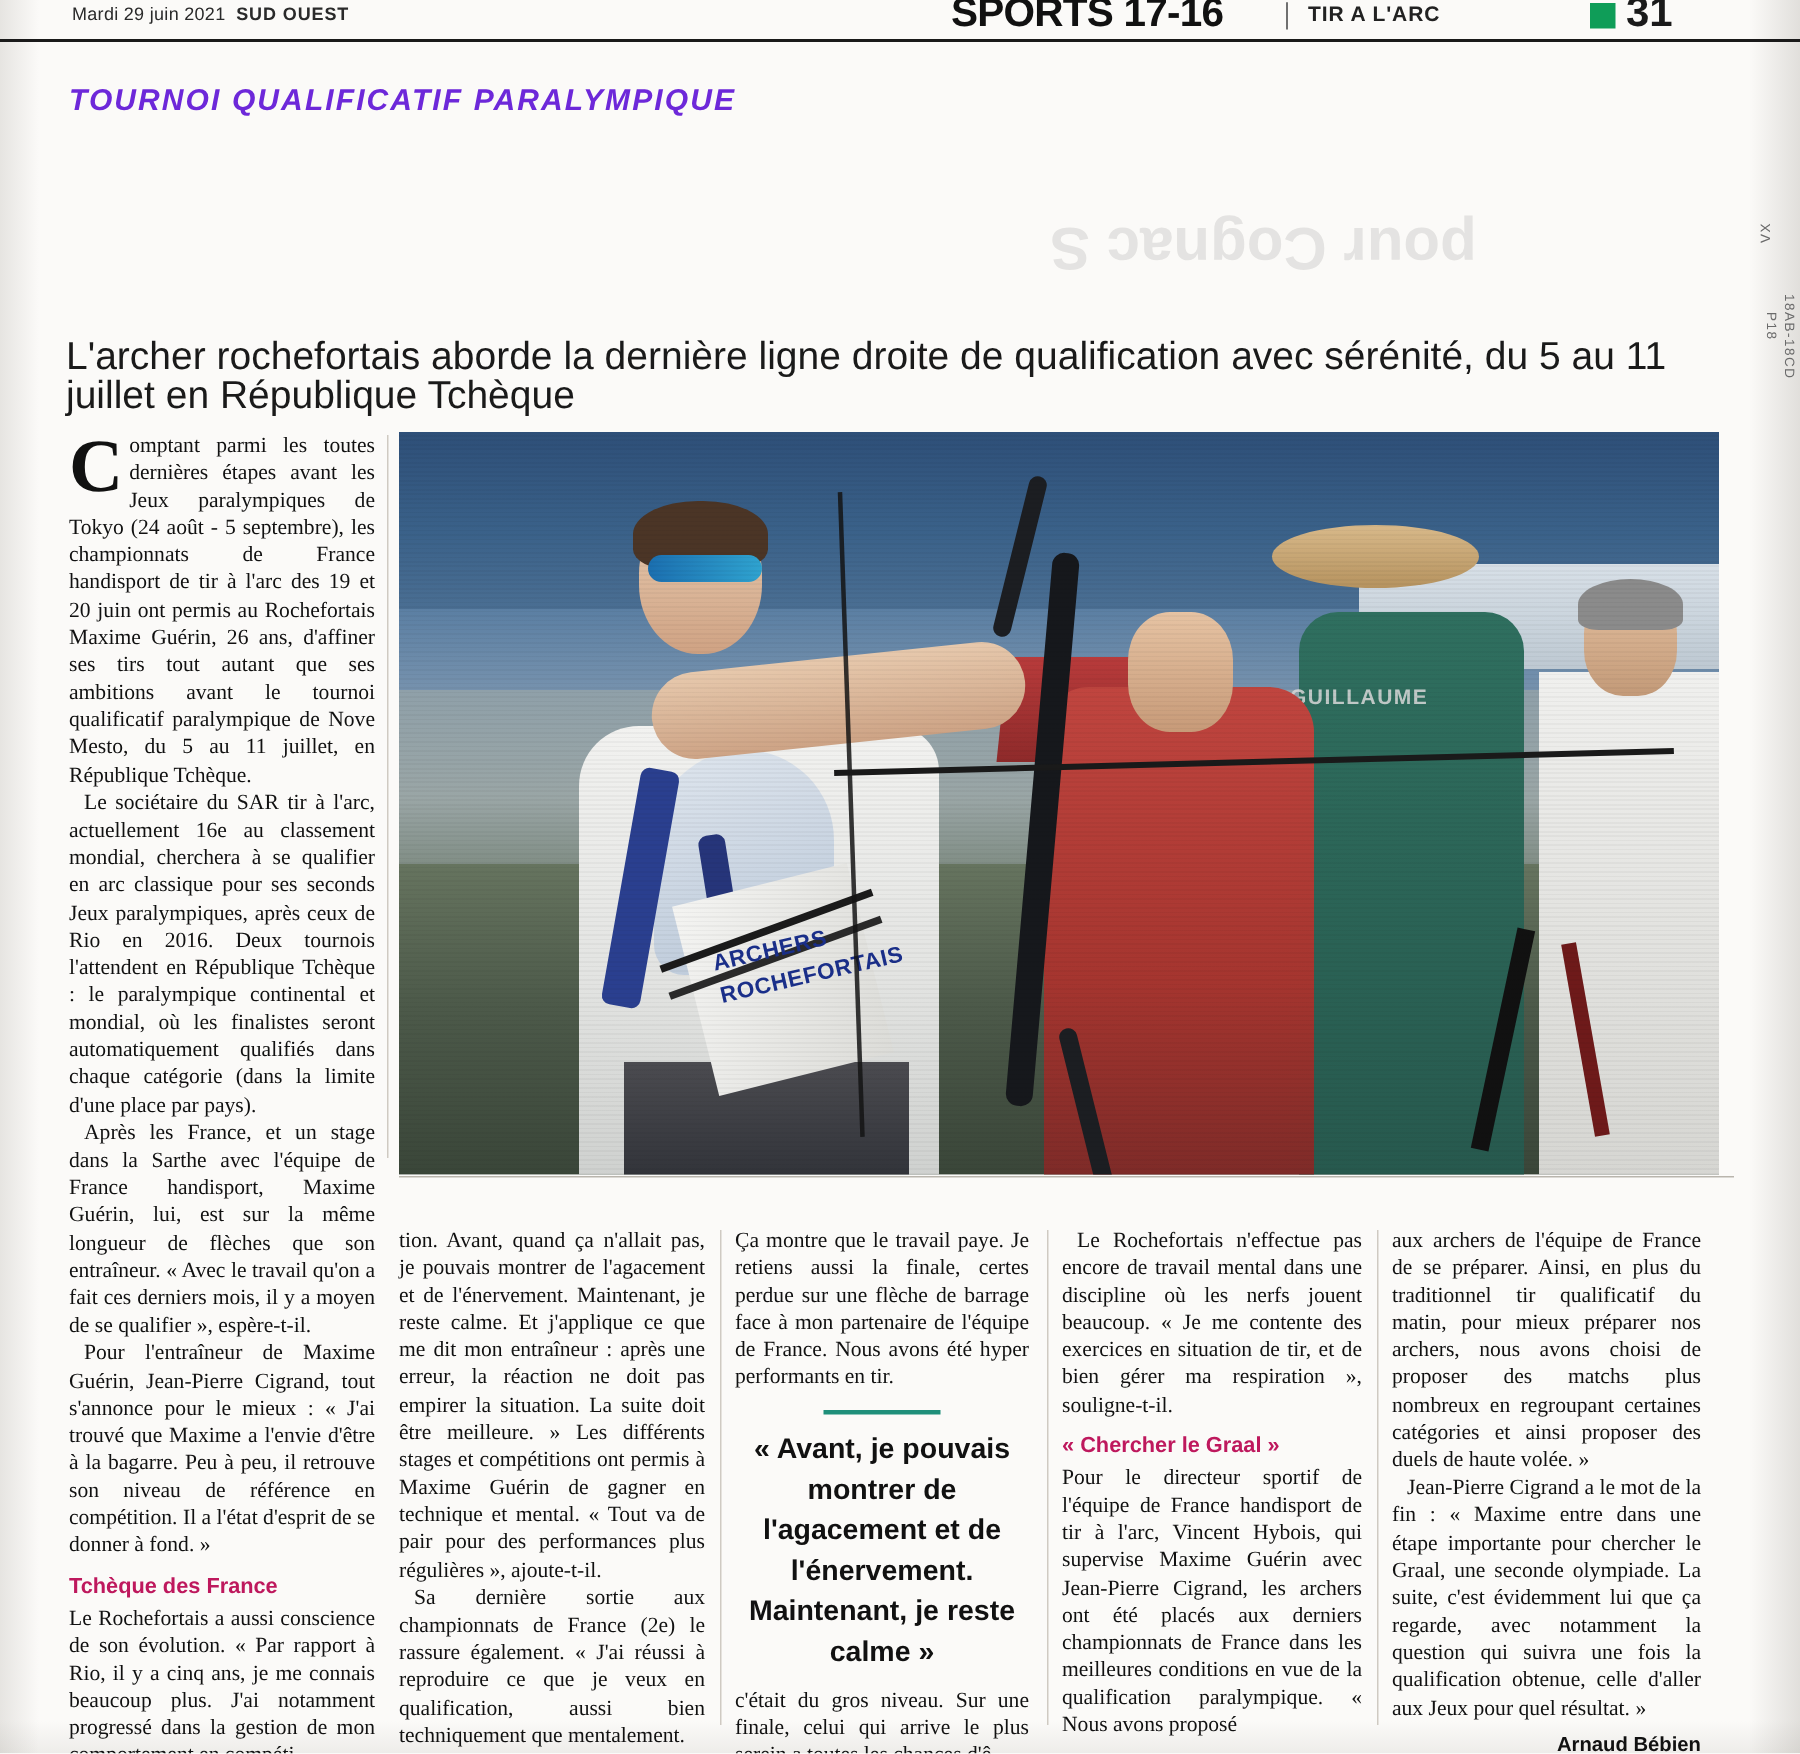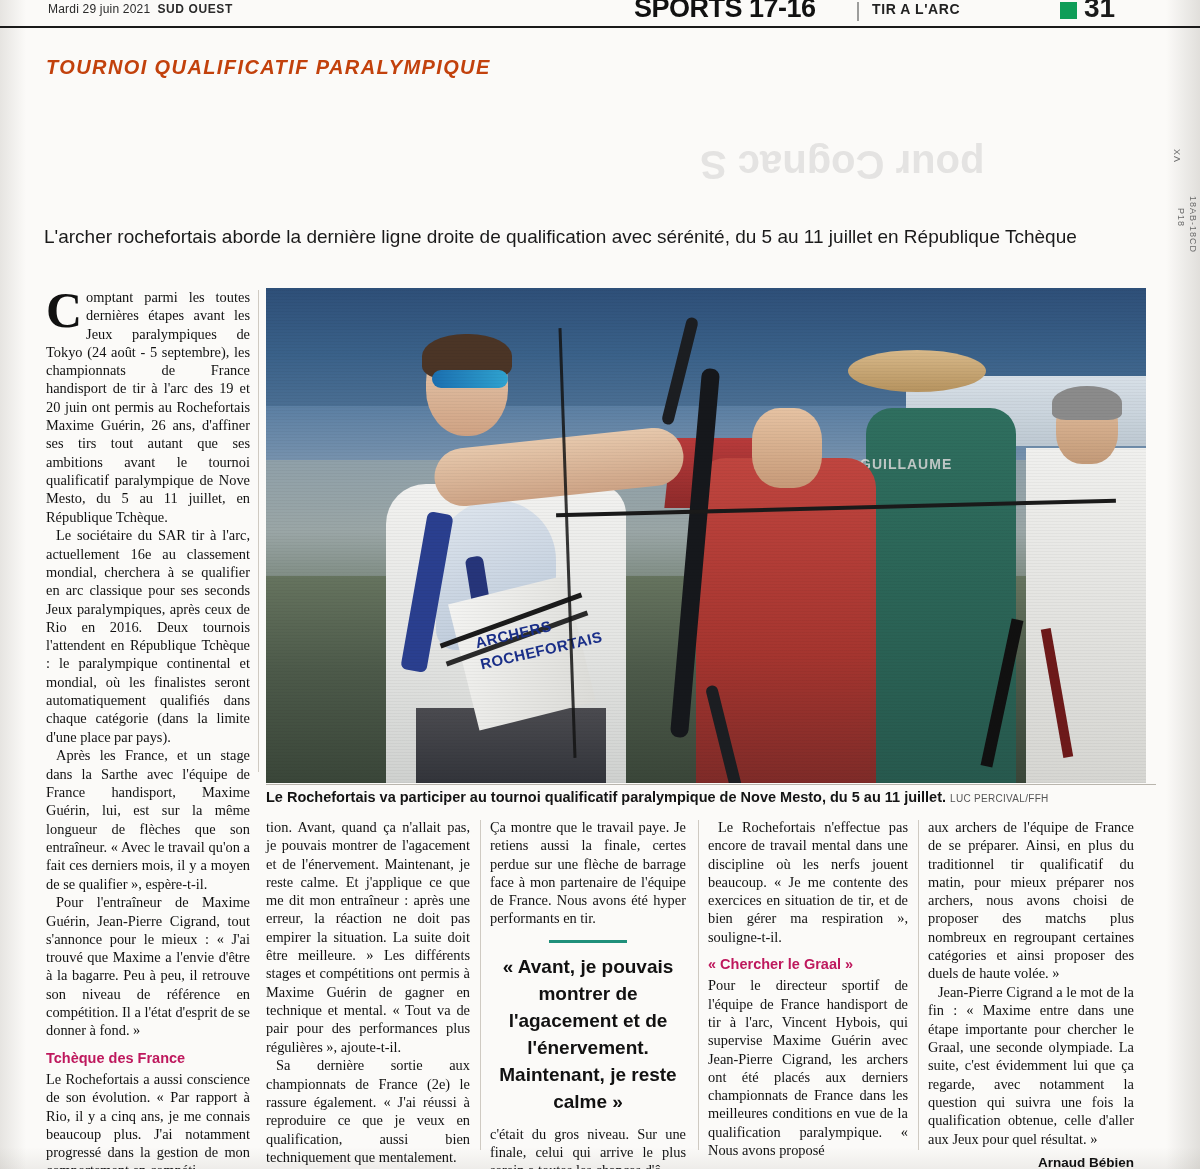--- a/index.html
+++ b/index.html
@@ -132,41 +132,41 @@
   
   .kicker {
     position: absolute;
     left: 46px;
     top: 56px;
     font-family: "Liberation Sans", sans-serif;
     font-size: 20px;
     font-weight: 700;
     font-style: italic;
     letter-spacing: 1.4px;
-    color: #c2410c;
+    color: #6d28d9;
   }
   .headline {
     position: absolute;
     left: 42px;
     top: 84px;
     width: 1120px;
     font-family: "Liberation Sans", sans-serif;
     font-weight: 700;
     font-size: 50px;
     line-height: 57px;
     letter-spacing: -0.6px;
     color: #0d0d0d;
   }
   .standfirst {
     position: absolute;
     left: 44px;
     top: 224px;
     width: 1080px;
     font-family: "Liberation Sans", sans-serif;
-    font-size: 19px;
+    font-size: 26px;
     line-height: 26px;
     color: #1a1a1a;
   }
 
   
   .photo-wrap {
     position: absolute;
     left: 266px;
     top: 288px;
     width: 880px;
@@ -491,24 +491,20 @@
         <div class="ph-bow-limb-a"></div>
         <div class="ph-bow-limb-b"></div>
         <div class="ph-string"></div>
         <div class="ph-arrow"></div>
 
         <div class="photo-grain"></div>
       </div>
     </div>
 
     <div class="caption-rule"></div>
-    <div class="caption">
-      <span>Le Rochefortais va participer au tournoi qualificatif paralympique de Nove Mesto, du 5 au 11 juillet.</span>
-      <span class="credit">LUC PERCIVAL/FFH</span>
-    </div>
 
     <div class="col-rule" style="left:258px; top:290px; height:482px;"></div>
     <div class="col-rule" style="left:480px; top:820px; height:330px;"></div>
     <div class="col-rule" style="left:698px; top:820px; height:330px;"></div>
     <div class="col-rule" style="left:918px; top:820px; height:330px;"></div>
 
     <div class="col col1">
       <p class="first"><span class="dropcap">C</span><span>omptant parmi les toutes dernières étapes avant les Jeux paralympiques de Tokyo (24 août - 5 septembre), les championnats de France handisport de tir à l'arc des 19 et 20 juin ont permis au Rochefortais Maxime Guérin, 26 ans, d'affiner ses tirs tout autant que ses ambitions avant le tournoi qualificatif paralympique de Nove Mesto, du 5 au 11 juillet, en République Tchèque.</span></p>
       <p>Le sociétaire du SAR tir à l'arc, actuellement 16e au classement mondial, cherchera à se qualifier en arc classique pour ses seconds Jeux paralympiques, après ceux de Rio en 2016. Deux tournois l'attendent en République Tchèque : le paralympique continental et mondial, où les finalistes seront automatiquement qualifiés dans chaque catégorie (dans la limite d'une place par pays).</p>
       <p>Après les France, et un stage dans la Sarthe avec l'équipe de France handisport, Maxime Guérin, lui, est sur la même longueur de flèches que son entraîneur. « Avec le travail qu'on a fait ces derniers mois, il y a moyen de se qualifier », espère-t-il.</p>

